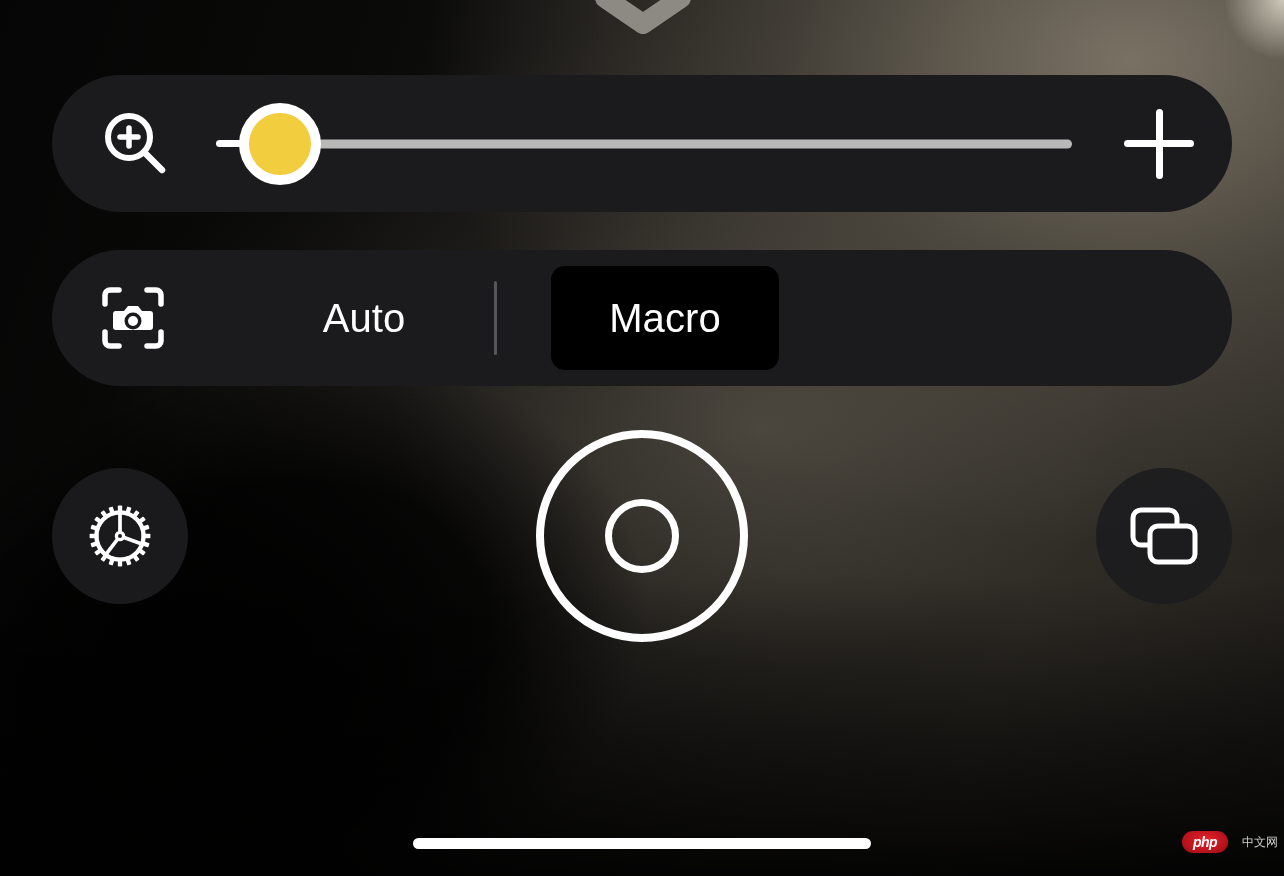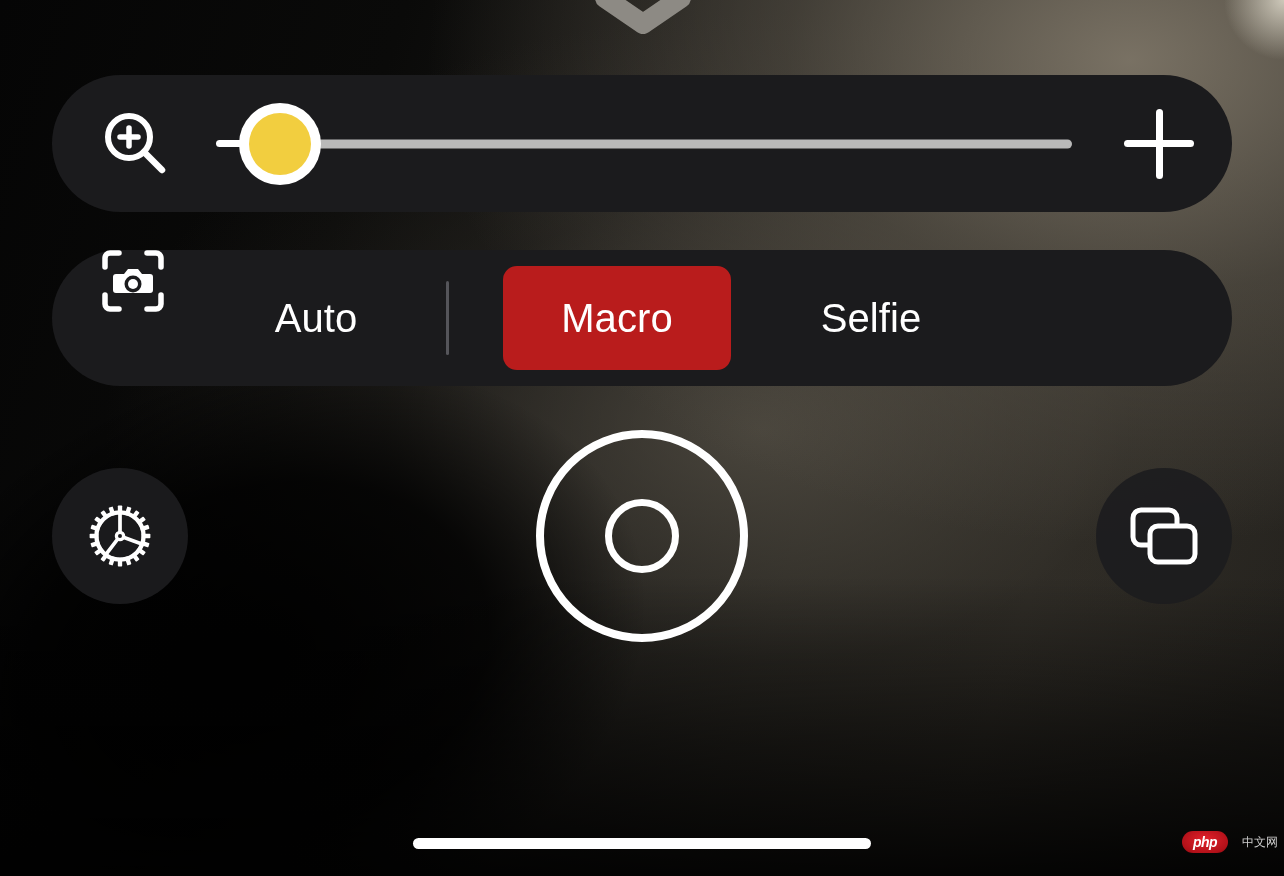--- a/index.html
+++ b/index.html
@@ -122,38 +122,40 @@
   #zoom-in-button .h { left: 0; top: 31.5px; width: 70px; height: 7px; }
   #zoom-in-button .v { top: 0; left: 31.5px; height: 70px; width: 7px; }
 
   
   #mode-bar {
     left: 52px; top: 250px;
     width: 1180px; height: 136px;
     background: #1b1b1d;
     border-radius: 68px;
     display: flex;
+    align-items: center;
     z-index: 6;
+    gap: 48px;
   }
   #camera-mode-icon { margin-left: 50px; width: 62px; height: 62px; flex: none; }
 
   .mode-list { display: flex; align-items: center; flex: 1; height: 100%; }
 
   .mode-item {
     display: flex; align-items: center; justify-content: center;
     height: 104px;
     color: #ffffff;
     font-size: 40px;
     font-family: "Liberation Sans", sans-serif;
     letter-spacing: 0.1px;
     border-radius: 14px;
     cursor: pointer;
     white-space: nowrap;
   }
-  .mode-item.selected { background: #b91c1c; }
+  .mode-item.selected { background: #000000; }
 
   #mode-item-auto      { width: 216px; margin-left: 44px; }
   .mode-divider { width: 3px; height: 74px; background: #55555a; border-radius: 2px; margin: 0 22px; flex: none; }
   #mode-item-telephoto { width: 250px; }
   #mode-item-macro     { width: 228px; margin-left: 32px; }
   #mode-item-selfie    { width: 200px; margin-left: 40px; }
 
   
   #settings-button {
     left: 52px; top: 468px;
@@ -273,21 +275,20 @@
     </svg>
 
     <div class="mode-list">
       <div class="mode-item" id="mode-item-auto">Auto</div>
 
       <div class="mode-divider"></div>
 
 
       <div class="mode-item selected" id="mode-item-macro">Macro</div>
 
-      <div class="mode-item" id="mode-item-selfie">Selfie</div>
     </div>
   </div>
 
   <div class="layer" id="settings-button">
     <svg width="62" height="62" viewBox="0 0 100 100">
       <g fill="#ffffff">
         <g id="gear-teeth">
           <rect x="46.5" y="1" width="7" height="14" rx="1.2"></rect>
           <rect x="46.5" y="1" width="7" height="14" rx="1.2" transform="rotate(18 50 50)"></rect>
           <rect x="46.5" y="1" width="7" height="14" rx="1.2" transform="rotate(36 50 50)"></rect>

